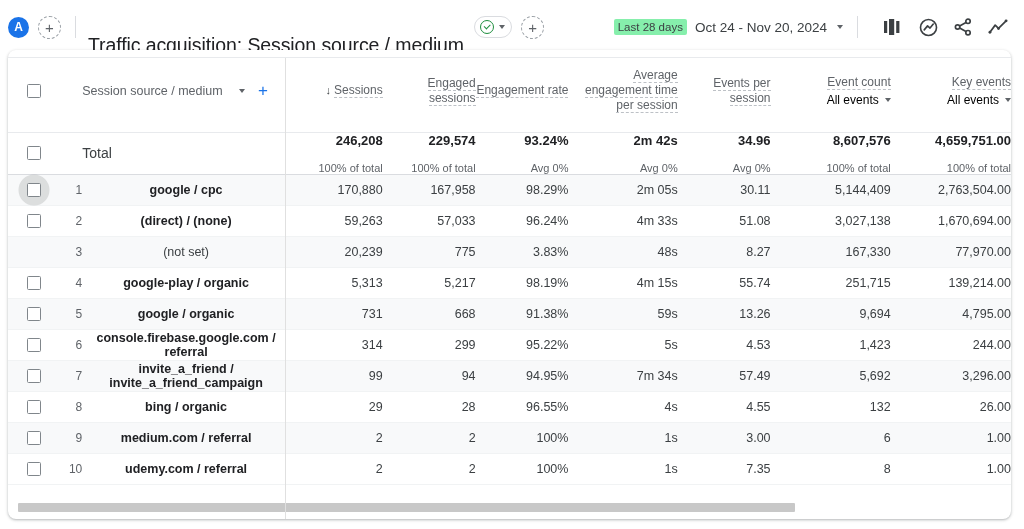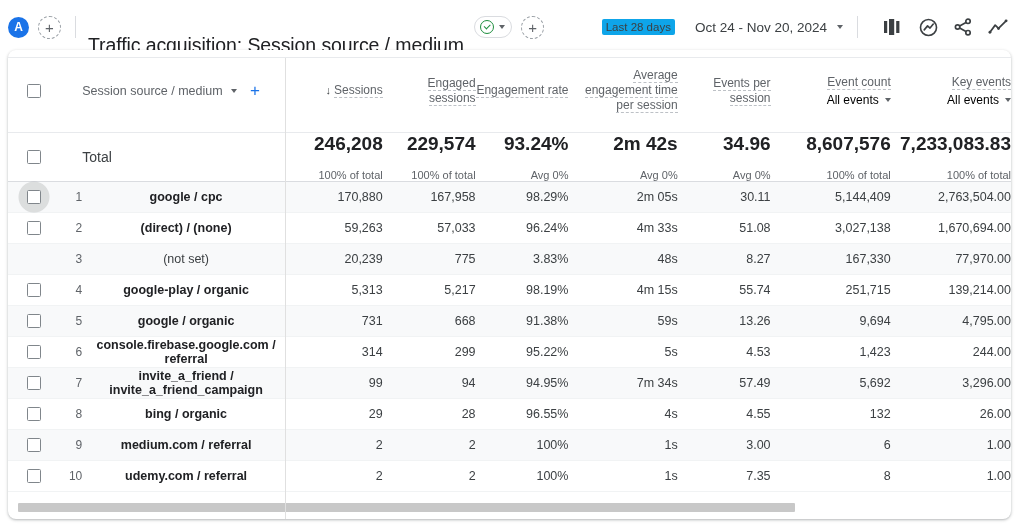--- a/index.html
+++ b/index.html
@@ -47,25 +47,25 @@
   }
   .check-circle::after {
     content: ""; position: absolute; left: 3px; top: 3.2px;
     width: 5px; height: 2.5px; border-left: 1.6px solid #1e8e3e;
     border-bottom: 1.6px solid #1e8e3e; transform: rotate(-45deg);
   }
   .caret { width: 0; height: 0; border-left: 3.6px solid transparent;
            border-right: 3.6px solid transparent; border-top: 4.4px solid #5f6368; }
   .hdr-spacer { flex: 1 1 auto; }
   .last-days {
-    font-size: 11.5px; color: #3c4043; background: #0ea5e9;
+    font-size: 11.5px; color: #3c4043; background: #86efac;
     padding: 2px 4px; border-radius: 2px; white-space: nowrap;
   }
   .date-range {
-    font-size: 13.5px; color: #3c4043; margin-left: 20px; white-space: nowrap;
+    font-size: 13.5px; color: #3c4043; margin-left: 8px; white-space: nowrap;
   }
   .date-caret { margin-left: 10px; }
   .icon-btn {
     width: 24px; height: 24px; margin-left: 11px; flex: 0 0 auto;
     display: flex; align-items: center; justify-content: center; color: #3c4043;
   }
 
   
   .card {
     position: absolute; left: 8px; top: 50px; right: 13px; bottom: 10px;
@@ -90,36 +90,36 @@
     vertical-align: top; height: 82px; padding-top: 10px;
     font-size: 12px; color: #5f6368; font-weight: 400;
   }
   .hdr-label {
     border-bottom: 1.2px dashed #bdc1c6; display: inline;
     line-height: 15px;
   }
   th.num { text-align: right; padding-right: 14px; }
   th.num .stack { display: block; text-align: right; }
   th.dimcell { text-align: left; padding-left: 18px; vertical-align: middle; padding-top: 0; }
-  .dim-head { display: inline-flex; align-items: center; gap: 8px; font-size: 12.5px; color: #5f6368; }
+  .dim-head { display: inline-flex; align-items: center; gap: 16px; font-size: 12.5px; color: #5f6368; }
   .plus-blue { color: #1a73e8; font-size: 17px; line-height: 1; font-weight: 400; }
   .sort-arrow { font-size: 11px; color: #3c4043; margin-right: 3px; }
   .subsel { display: inline-flex; align-items: center; gap: 6px; font-size: 12px; color: #000000; margin-top: 3px; }
 
   
   .sep-line {
     position: absolute; left: 277px; top: 8px; bottom: 0;
     width: 1px; background: #e0e0e0; z-index: 2; pointer-events: none;
   }
   .hdr-rule {
     position: absolute; left: 0; right: 0; top: 7px; height: 1px; background: #e8eaed; z-index: 1;
   }
 
   tr.total-row td { height: 40px; border-top: 1px solid #e8eaed; border-bottom: 1.5px solid #dadce0; }
-  tr.total-row .big { font-size: 19px; color: #202124; font-weight: 700; }
+  tr.total-row .big { font-size: 13px; color: #202124; font-weight: 700; }
   tr.total-row .sub { font-size: 11px; color: #5f6368; margin-top: 14px; }
   .total-label { font-size: 14px; color: #3c4043; padding-left: 18px; }
 
   tr.data-row td { height: 31px; border-bottom: 1px solid #f1f3f4; }
   tr.data-row.alt td { background: #f8f9fa; }
   td.num { text-align: right; padding-right: 14px; font-size: 12.5px; color: #3c4043; }
   td.rank { text-align: right; font-size: 12px; color: #5f6368; padding-right: 7px; }
   td.dim { padding-left: 18px; font-size: 12.5px; color: #202124; font-weight: 700; line-height: 14px; text-align: center; }
   td.dim.plain { font-weight: 400; color: #3c4043; }
 
@@ -294,21 +294,21 @@
             </td>
             <td class="num">
               <div class="big">34.96</div>
               <div class="sub">Avg 0%</div>
             </td>
             <td class="num">
               <div class="big">8,607,576</div>
               <div class="sub">100% of total</div>
             </td>
             <td class="num">
-              <div class="big">7,233,083.83</div>
+              <div class="big">4,659,751.00</div>
               <div class="sub">100% of total</div>
             </td>
           </tr>
         <tr class="data-row alt">
               <td class="chk-cell">
                 <div class="ripple"></div>
                 <div class="chk"></div>
               </td>
               <td class="rank">1</td>
               <td class="dim">google / cpc</td>

